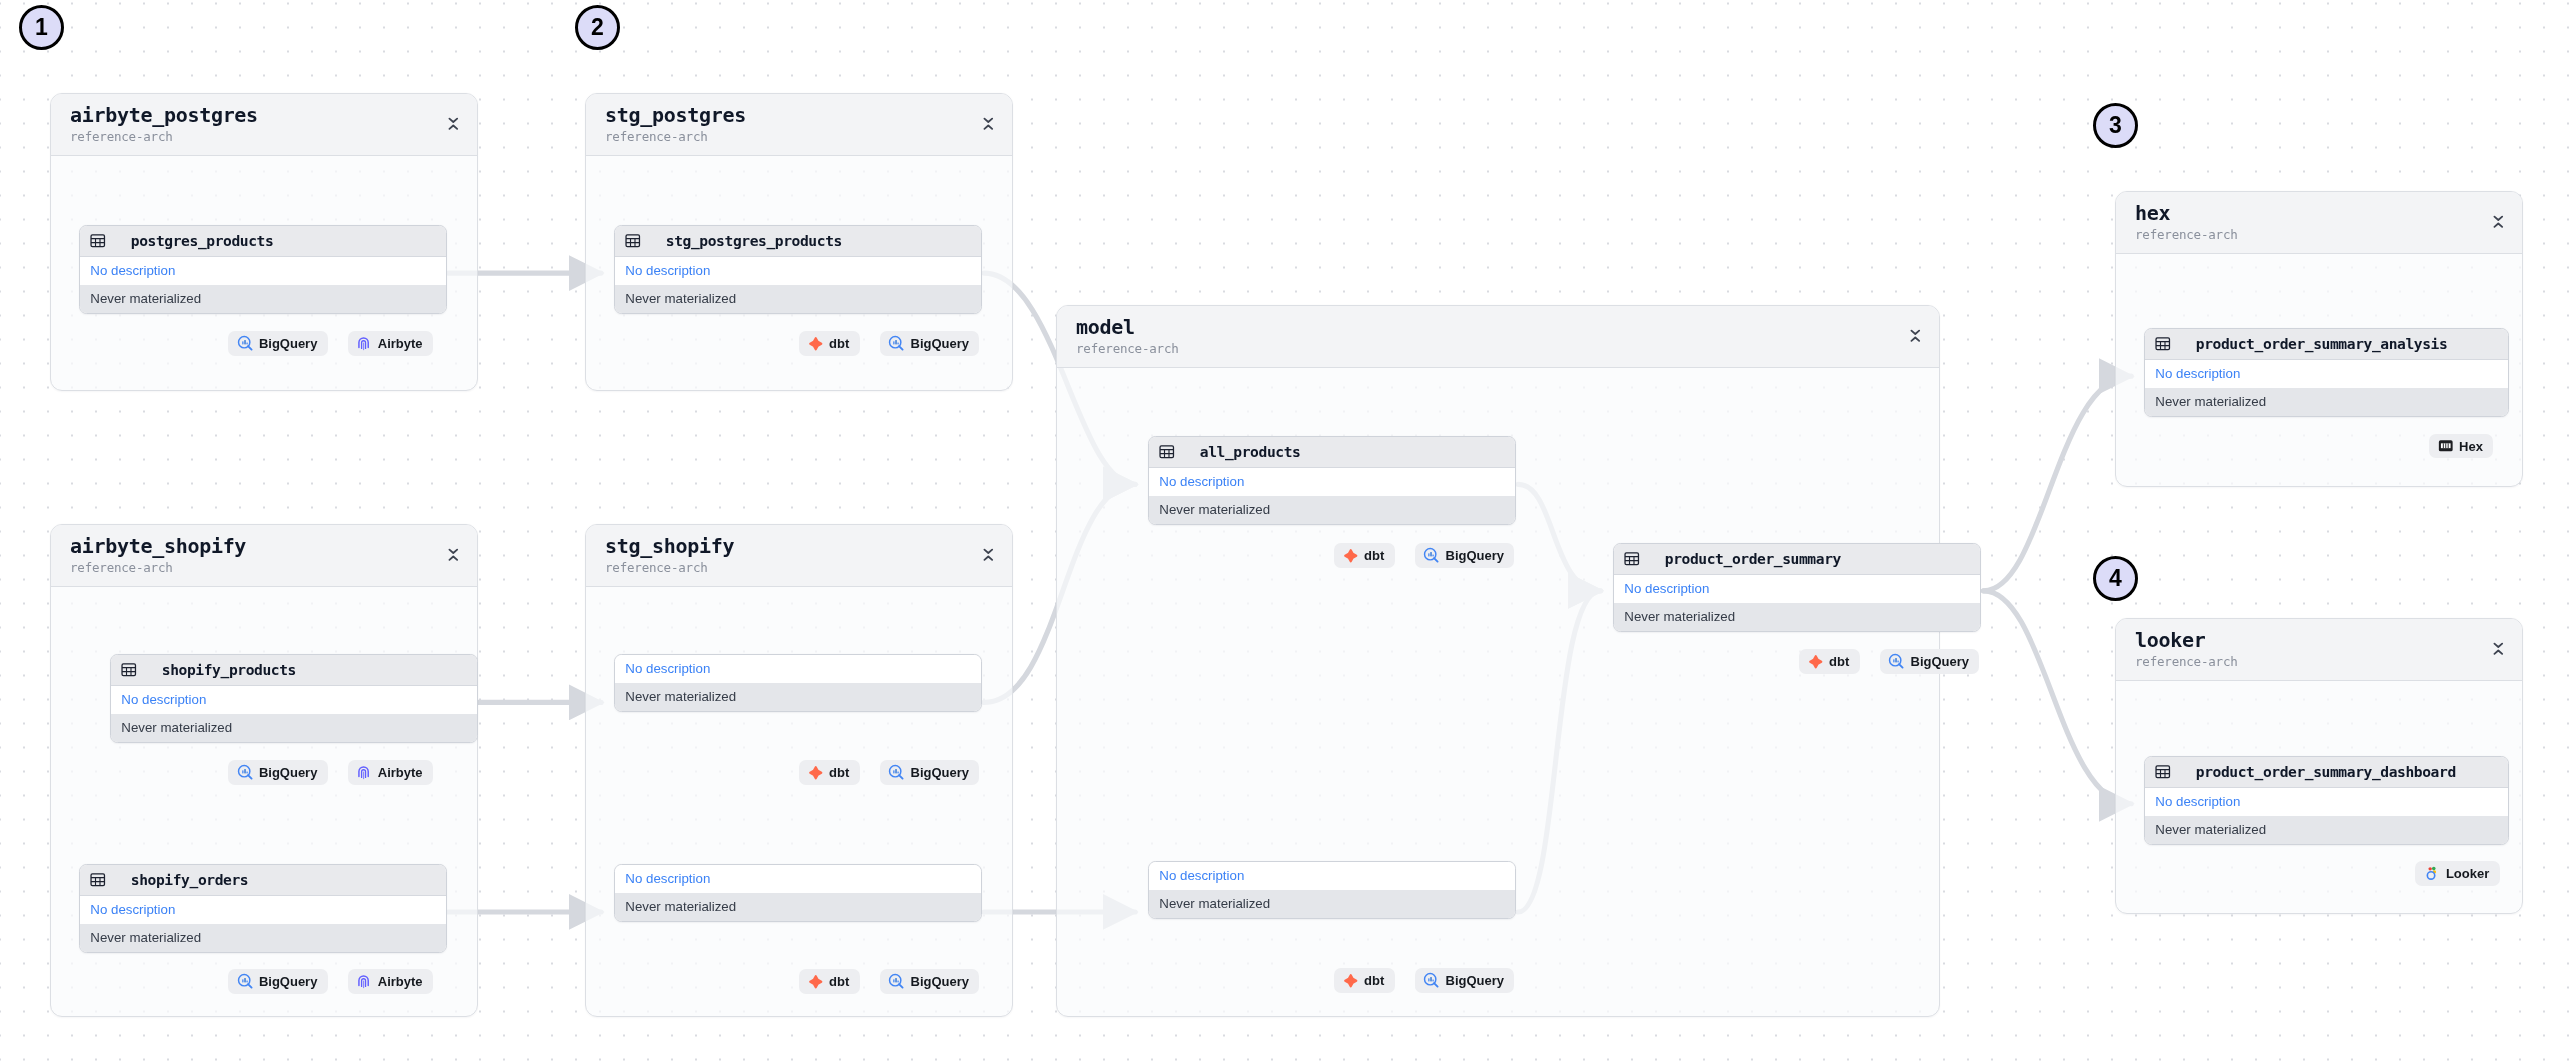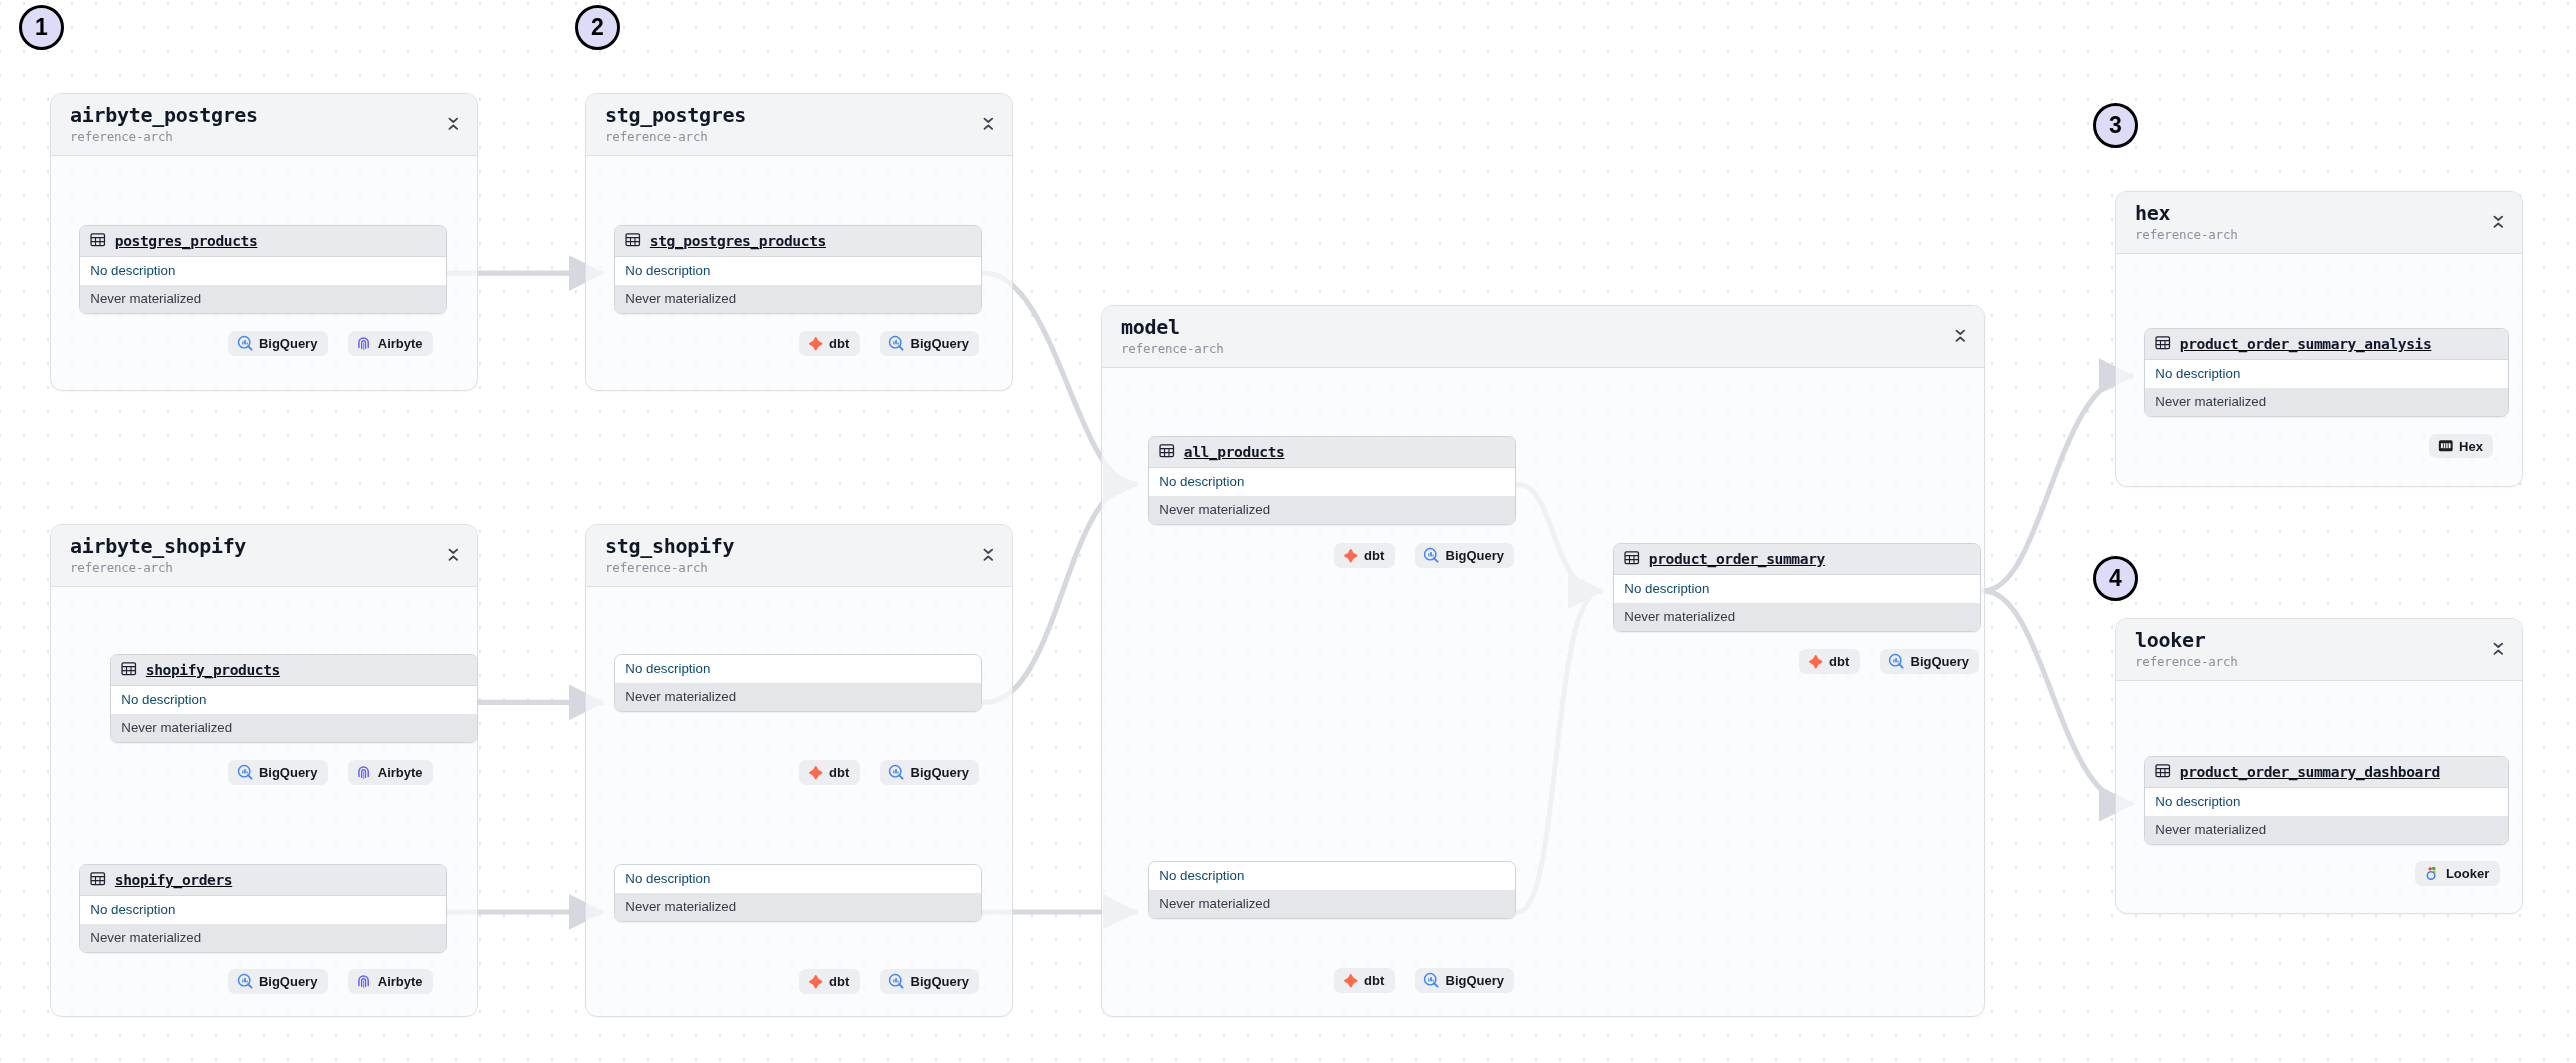--- a/index.html
+++ b/index.html
@@ -71,38 +71,37 @@
   .node {
     position: absolute;
     z-index: 3;
     border: 1.3px solid #cfd3da;
     border-radius: 7.7px;
     background: #ffffff;
     overflow: hidden;
     box-shadow: 0 0.9px 1.7px rgba(16,24,40,0.05);
   }
   .node-title {
-    display: flex; align-items: flex-start; gap: 9px;
+    display: flex; align-items: center; gap: 25px;
     background: #e9eaed;
     padding: 6px 10.3px 6.9px 10.3px;
     border-bottom: 0.9px solid #d6d9df;
-    text-decoration: underline;
   }
   .node-title-text {
     font-family: "DejaVu Sans Mono", "Liberation Mono", monospace;
     font-size: 14.6px;
     font-weight: 700;
     color: #101828;
     letter-spacing: -0.4px;
     white-space: nowrap;
   }
   .node-row {
     padding: 6px 10.3px 6.9px 10.3px;
     font-size: 13.3px;
-    color: #0c4a6e;
+    color: #3b82f6;
     white-space: nowrap;
   }
   .node-row.desc { background: #ffffff; }
   .node-row.mat  { background: #e4e6ea; color: #343b47; }
 
   
   .badges {
     position: absolute;
     z-index: 3;
     display: flex;
@@ -203,21 +202,21 @@
           <div class="group-title">stg_shopify</div>
           <div class="group-sub">reference-arch</div>
           <div class="collapse-icon">
             <svg width="14.6" height="15.5" viewBox="0 0 17 18">
               <path d="M4 3 L8.5 7 L13 3" fill="none" stroke="#3d4350" stroke-width="2.1" stroke-linecap="round" stroke-linejoin="round"></path>
               <path d="M4 15 L8.5 11 L13 15" fill="none" stroke="#3d4350" stroke-width="2.1" stroke-linecap="round" stroke-linejoin="round"></path>
             </svg>
           </div>
         </div>
       </div>
-      <div class="group" style="left: 1101px; top: 305px; width: 884px; height: 712px;">
+      <div class="group" style="left: 1056px; top: 305px; width: 884px; height: 712px;">
         <div class="group-header">
           <div class="group-title">model</div>
           <div class="group-sub">reference-arch</div>
           <div class="collapse-icon">
             <svg width="14.6" height="15.5" viewBox="0 0 17 18">
               <path d="M4 3 L8.5 7 L13 3" fill="none" stroke="#3d4350" stroke-width="2.1" stroke-linecap="round" stroke-linejoin="round"></path>
               <path d="M4 15 L8.5 11 L13 15" fill="none" stroke="#3d4350" stroke-width="2.1" stroke-linecap="round" stroke-linejoin="round"></path>
             </svg>
           </div>
         </div>

